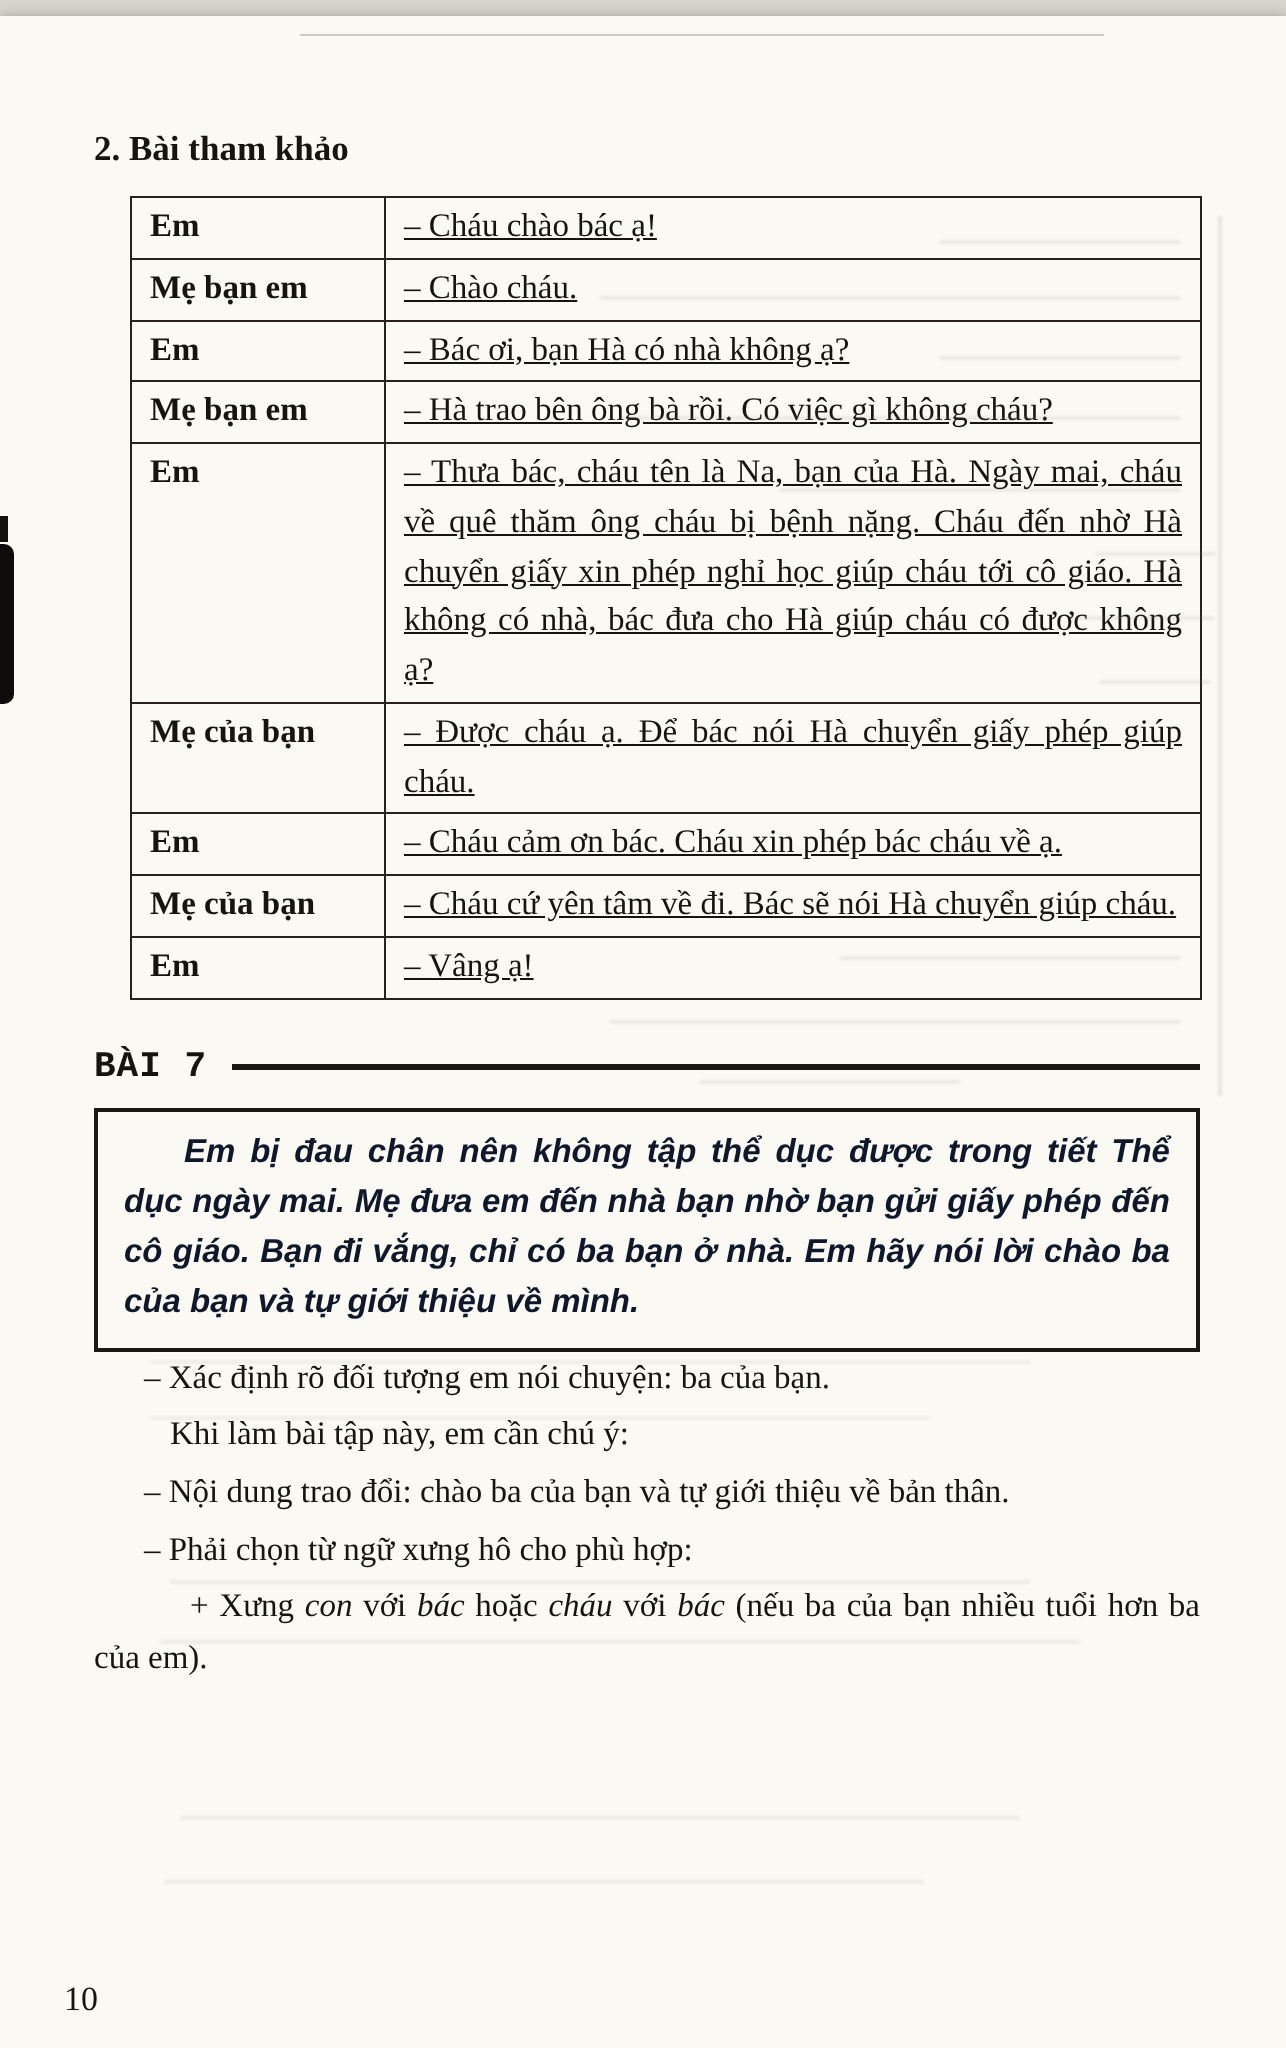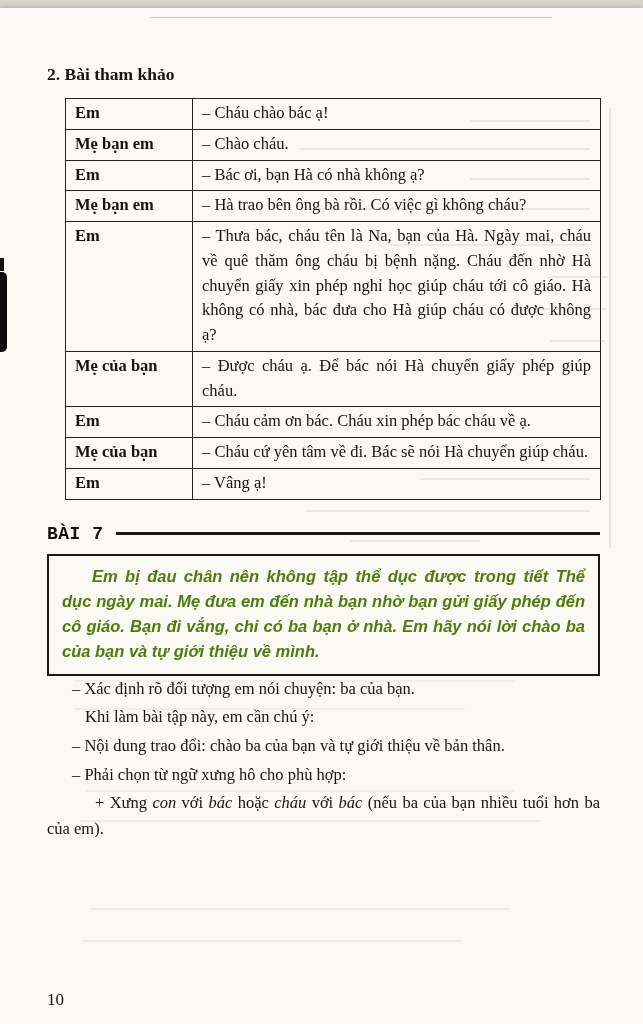--- a/index.html
+++ b/index.html
@@ -21,42 +21,42 @@
   .smudge-small{position:absolute;left:0;top:250px;width:4px;height:13px;background:#14120f;}
   .bleed{position:absolute;background:#8d8678;opacity:.13;height:2px;filter:blur(.6px);pointer-events:none;}
   .bleed-v{position:absolute;background:#8d8678;opacity:.16;width:1.5px;filter:blur(.5px);pointer-events:none;}
   .topline{position:absolute;top:9px;left:150px;width:402px;height:1px;background:#aaa49a;opacity:.55;}
 
   .section-heading{font-size:17.5px;font-weight:bold;margin:0 0 13px 0;}
 
   table.dialogue{border-collapse:collapse;margin-left:18px;width:536px;}
   .dialogue td{border:1.6px solid #27231c;padding:2px 9px 3px;vertical-align:top;line-height:1.5;}
   .dialogue td.speaker{width:108px;font-weight:bold;white-space:nowrap;}
-  .dialogue td.line{text-align:justify;}
+  .dialogue td.line{text-align:justify;text-decoration:underline;}
 
   .exercise-header{display:flex;align-items:center;margin:24px 0 10px 0;}
   .exercise-label{font-family:Liberation Mono, monospace;font-weight:bold;font-size:18px;letter-spacing:.5px;}
   .exercise-rule{flex:1;height:2.5px;background:#1c1914;margin-left:12px;}
 
   .prompt-box{border:2.2px solid #1c1914;padding:8px 13px 10px;background:transparent;}
   .prompt-box p{
     margin:0;text-indent:30px;text-align:justify;
     font-family:"Liberation Sans",sans-serif;
     font-weight:bold;font-style:italic;
-    font-size:16.5px;line-height:1.52;color:#4d7c0f;
+    font-size:16.5px;line-height:1.52;color:#0f172a;
   }
 
   .guidance-heading{text-align:center;font-size:17px;font-weight:bold;margin:18px 0 10px;}
   p.body-line{margin:0 0 3px;line-height:1.55;text-align:justify;}
   .indent-intro{text-indent:38px;}
   .indent-dash{text-indent:25px;}
   .indent-plus{text-indent:48px;margin-top:7px;}
   .body-line i{font-style:italic;}
 
-  .page-number{position:absolute;left:47px;bottom:22px;font-size:17px;}
+  .page-number{position:absolute;left:32px;bottom:22px;font-size:17px;}
 </style>
 </head>
 <body>
 
 <div class="page">
 
   <div class="topline"></div>
   <div class="smudge"></div>
   <div class="smudge-small"></div>
   <div class="bleed" style="left:470px;top:112px;width:120px"></div>

